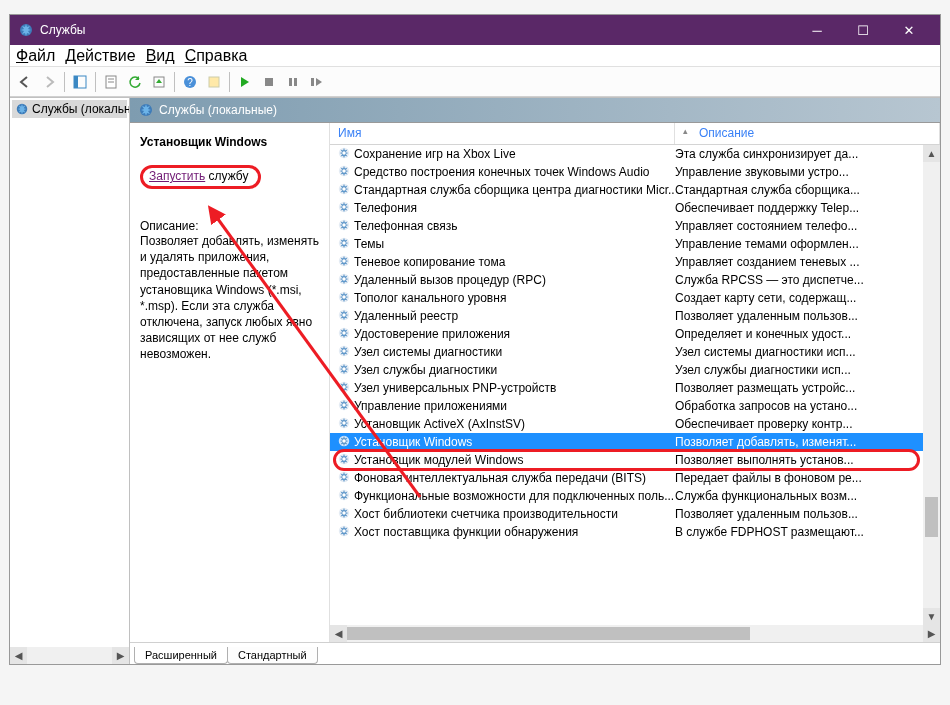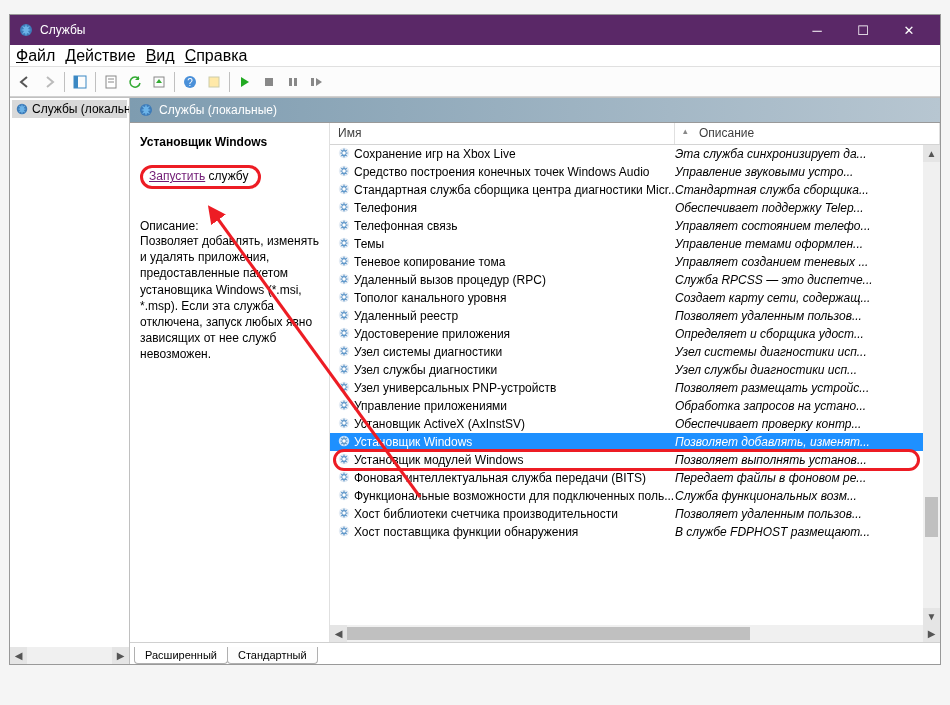--- a/index.html
+++ b/index.html
@@ -28,28 +28,28 @@
 .right-header .ricon { width: 16px; height: 16px; }
 .right-body { flex: 1; display: flex; min-height: 0; }
 .detail-pane { width: 200px; padding: 12px 10px; border-right: 1px solid #e0e0e0; background: #fff; font-size: 12px; }
 .detail-pane .svc-title { font-weight: bold; margin-bottom: 16px; }
 .detail-pane .link-wrap { display: inline-block; border: 3px solid #ed1c24; border-radius: 18px; padding: 1px 10px 3px 6px; margin-bottom: 2px; }
 .detail-pane .link { color: #701a75; text-decoration: underline; }
 .detail-pane .desc-label { margin-top: 28px; }
 .detail-pane .desc-text { line-height: 1.35; }
 .list-pane { flex: 1; display: flex; flex-direction: column; min-width: 0; position: relative; }
 .list-header { display: flex; height: 22px; border-bottom: 1px solid #d4d4d4; background: #fff; }
-.list-header .col { padding: 3px 8px; border-right: 1px solid #e0e0e0; font-size: 12px; color: #404040; }
+.list-header .col { padding: 3px 8px; border-right: 1px solid #e0e0e0; font-size: 12px; color: #3b82f6; }
 .list-header .col.name { width: 345px; }
 .list-header .col.sort { width: 10px; text-align: center; color: #888; font-size: 9px; border-right: none; }
 .list-header .col.desc { flex: 1; }
 .list-rows { flex: 1; overflow: hidden; position: relative; }
 .svc-row { display: flex; height: 18px; align-items: center; font-size: 12px; white-space: nowrap; justify-content: space-between; }
 .svc-row .cell-name { display: flex; align-items: center; width: 345px; padding-left: 7px; gap: 3px; overflow: hidden; }
-.svc-row .cell-desc { flex: 1; overflow: hidden; padding-right: 16px; font-style: italic; }
+.svc-row .cell-desc { flex: 1; overflow: hidden; padding-right: 16px; }
 .svc-row.selected { background: #1e90ff; color: #fff; }
 .svc-row.selected .gear-svg circle.fill { fill: #cfe7ff; }
 .svc-highlight { position: absolute; border: 3px solid #ed1c24; border-radius: 18px; height: 22px; left: 3px; right: 20px; pointer-events: none; }
 .gear-svg { width: 14px; height: 14px; flex-shrink: 0; }
 .vscroll { position: absolute; top: 22px; right: 0; bottom: 17px; width: 17px; background: #f0f0f0; display: flex; flex-direction: column; }
 .vscroll .arrow { height: 17px; background: #e5e5e5; display: flex; align-items: center; justify-content: center; font-size: 10px; color: #555; }
 .vscroll .track { flex: 1; position: relative; }
 .vscroll .thumb { position: absolute; left: 2px; right: 2px; top: 75%; height: 40px; background: #c0c0c0; }
 .hscroll2 { position: absolute; bottom: 0; left: 0; right: 0; height: 17px; background: #f0f0f0; display: flex; }
 .hscroll2 .arrow { width: 17px; height: 17px; background: #e5e5e5; display: flex; align-items: center; justify-content: center; font-size: 10px; color: #555; }
@@ -316,21 +316,21 @@
                 </div>
                 <div class="svc-row">
                   <div class="cell-name">
                     <span><svg class="gear-svg" viewBox="0 0 16 16">
                         <circle class="fill" cx="8" cy="8" r="6" fill="#e8eef5"></circle>
                         <path d="M8 2 L9 5 L12 4 L10 7 L13 8 L10 9 L12 12 L9 11 L8 14 L7 11 L4 12 L6 9 L3 8 L6 7 L4 4 L7 5 Z" fill="#5a94c8"></path>
                         <circle cx="8" cy="8" r="2" fill="#fff"></circle>
                       </svg></span>
                     <span>Удостоверение приложения</span>
                   </div>
-                  <div class="cell-desc">Определяет и сборщика удост...</div>
+                  <div class="cell-desc">Определяет и конечных удост...</div>
                 </div>
                 <div class="svc-row">
                   <div class="cell-name">
                     <span><svg class="gear-svg" viewBox="0 0 16 16">
                         <circle class="fill" cx="8" cy="8" r="6" fill="#e8eef5"></circle>
                         <path d="M8 2 L9 5 L12 4 L10 7 L13 8 L10 9 L12 12 L9 11 L8 14 L7 11 L4 12 L6 9 L3 8 L6 7 L4 4 L7 5 Z" fill="#5a94c8"></path>
                         <circle cx="8" cy="8" r="2" fill="#fff"></circle>
                       </svg></span>
                     <span>Узел системы диагностики</span>
                   </div>

